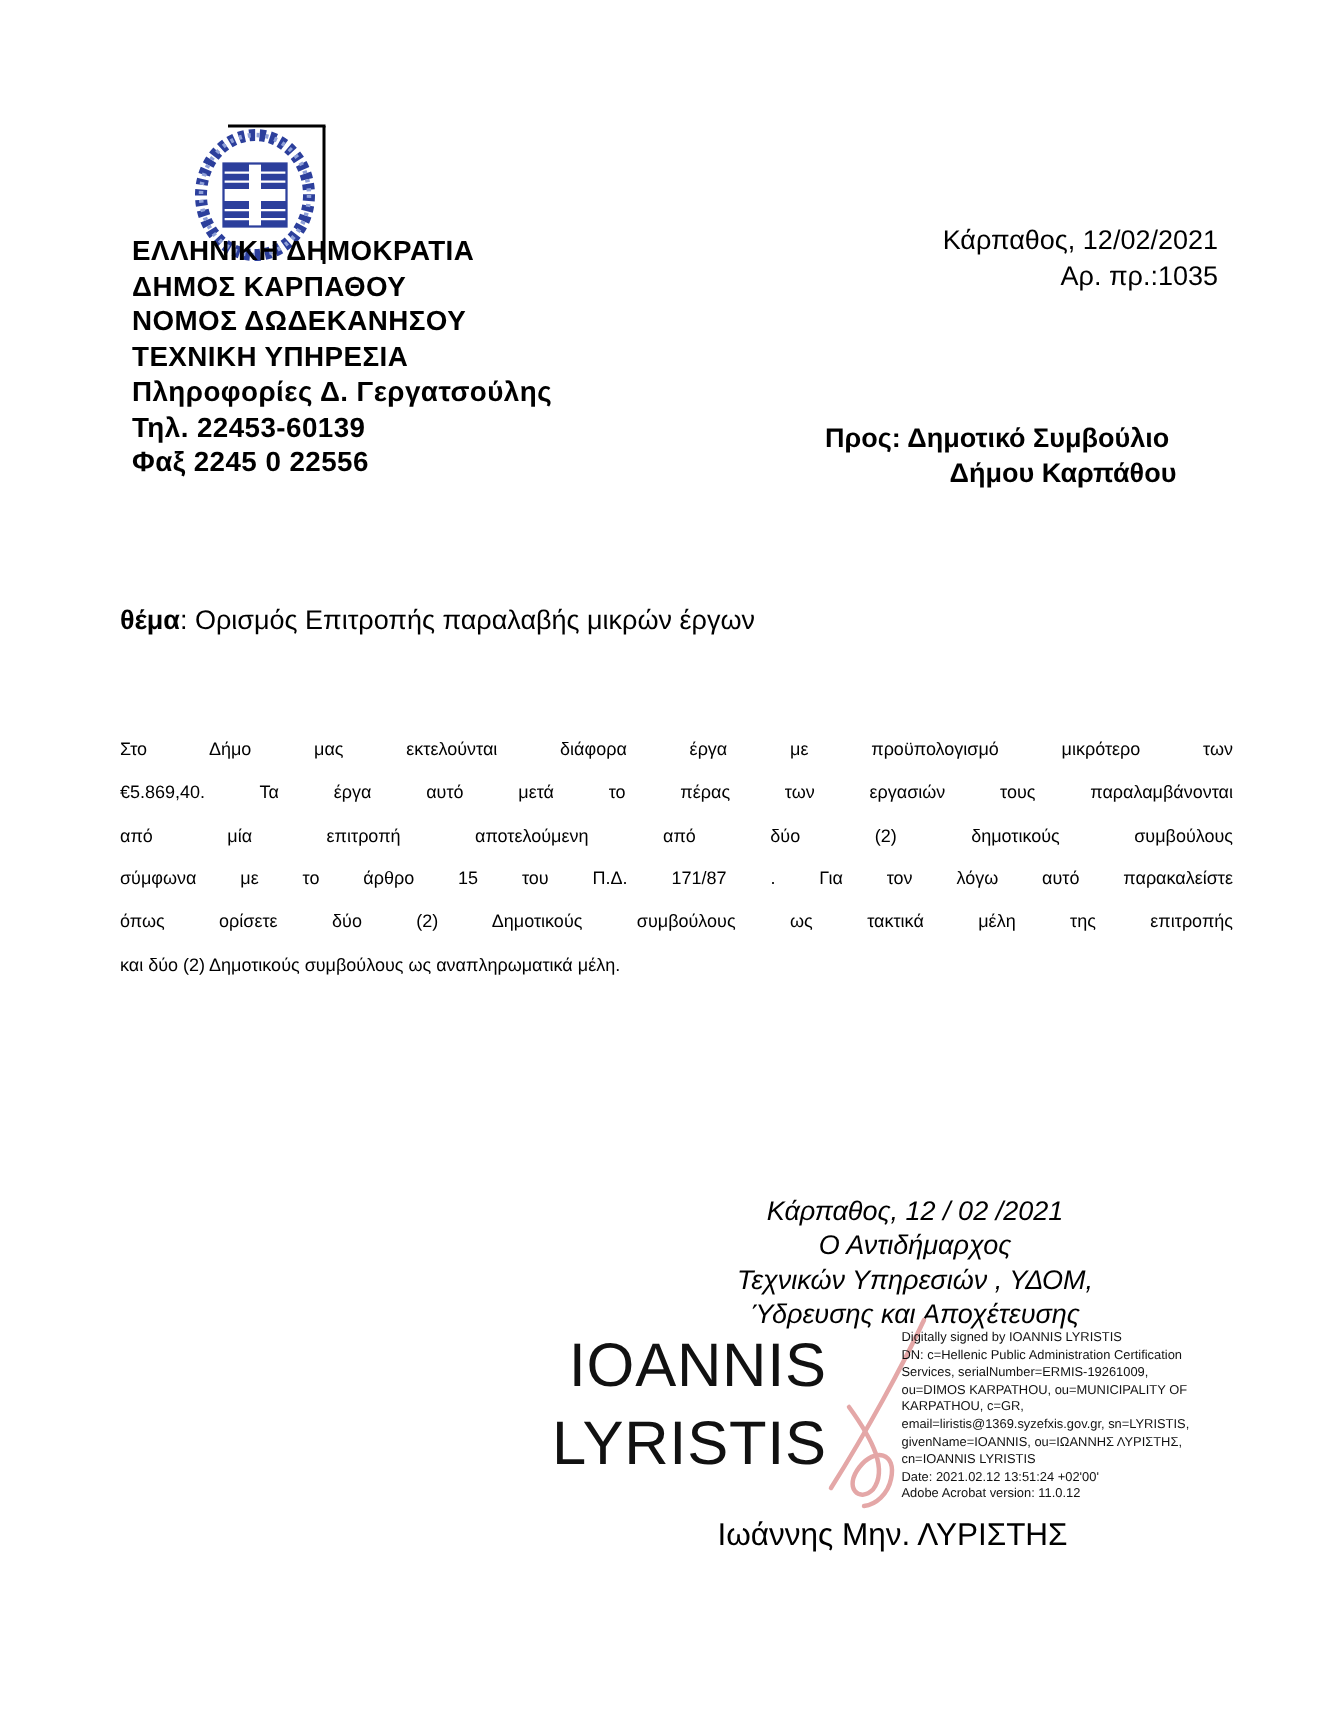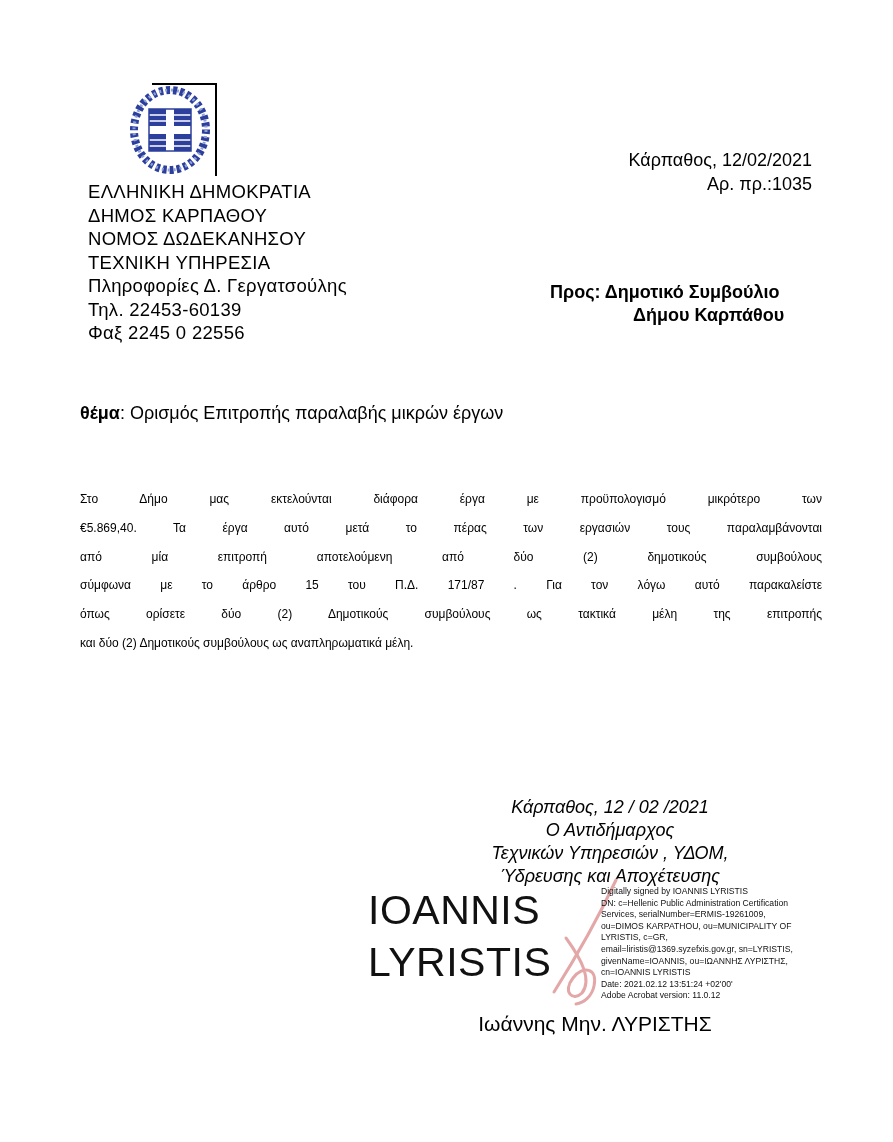--- a/index.html
+++ b/index.html
@@ -14,22 +14,22 @@
   
   .logo-box{
     position:absolute;left:125px;top:84px;width:90px;height:92px;
     border-right:2px solid #000;
   }
   .logo-top-border{
     position:absolute;left:152px;top:83px;width:65px;height:2px;background:#000;
   }
   
   .sender{
-    position:absolute;left:88px;top:180px;
-    font-size:18.5px;font-weight:normal;line-height:23.5px;
+    position:absolute;left:88px;top:155px;
+    font-size:18.5px;font-weight:bold;line-height:23.5px;
     letter-spacing:0.3px;white-space:nowrap;
   }
   
   .reference{
     position:absolute;left:480px;top:148px;width:332px;
     text-align:right;font-size:18px;font-weight:normal;line-height:24px;
     white-space:nowrap;
   }
   
   .recipient{
@@ -51,21 +51,21 @@
   .body-line.last{text-align-last:left;}
   
   .closing{
     position:absolute;left:430px;top:796px;width:360px;
     text-align:center;font-size:18px;line-height:23px;white-space:nowrap;font-style:italic;
   }
   
   .sig-name{
     position:absolute;left:368px;top:884px;
     font-size:41px;line-height:52px;font-weight:400;color:#111;
-    letter-spacing:0.5px;white-space:nowrap;
+    letter-spacing:0.5px;white-space:nowrap;text-align:right;
   }
   .sig-flourish{position:absolute;left:540px;top:876px;width:85px;height:132px;}
   .sig-details{
     position:absolute;left:601px;top:886px;width:212px;
     font-size:8.6px;line-height:11.6px;color:#111;
   }
   .signer-name{
     position:absolute;left:420px;top:1012px;width:350px;
     text-align:center;font-size:21px;line-height:23px;white-space:nowrap;
   }
@@ -152,21 +152,21 @@
       <path d="M 76 4 C 62 34, 38 78, 14 116"></path>
       <path d="M 26 62 C 42 84, 52 104, 42 117 C 33 126, 22 116, 33 102 C 43 89, 58 92, 54 110 C 52 120, 44 127, 36 128"></path>
     </g>
   </svg>
 
   <div class="sig-details">
     <div>Digitally signed by IOANNIS LYRISTIS</div>
     <div>DN: c=Hellenic Public Administration Certification</div>
     <div>Services, serialNumber=ERMIS-19261009,</div>
     <div>ou=DIMOS KARPATHOU, ou=MUNICIPALITY OF</div>
-    <div>LYRISTIS, c=GR,</div>
+    <div>KARPATHOU, c=GR,</div>
     <div>email=liristis@1369.syzefxis.gov.gr, sn=LYRISTIS,</div>
     <div>givenName=IOANNIS, ou=ΙΩΑΝΝΗΣ ΛΥΡΙΣΤΗΣ,</div>
     <div>cn=IOANNIS LYRISTIS</div>
     <div>Date: 2021.02.12 13:51:24 +02'00'</div>
     <div>Adobe Acrobat version: 11.0.12</div>
   </div>
 
   <div class="signer-name">Ιωάννης Μην. ΛΥΡΙΣΤΗΣ</div>
 
 </div>

